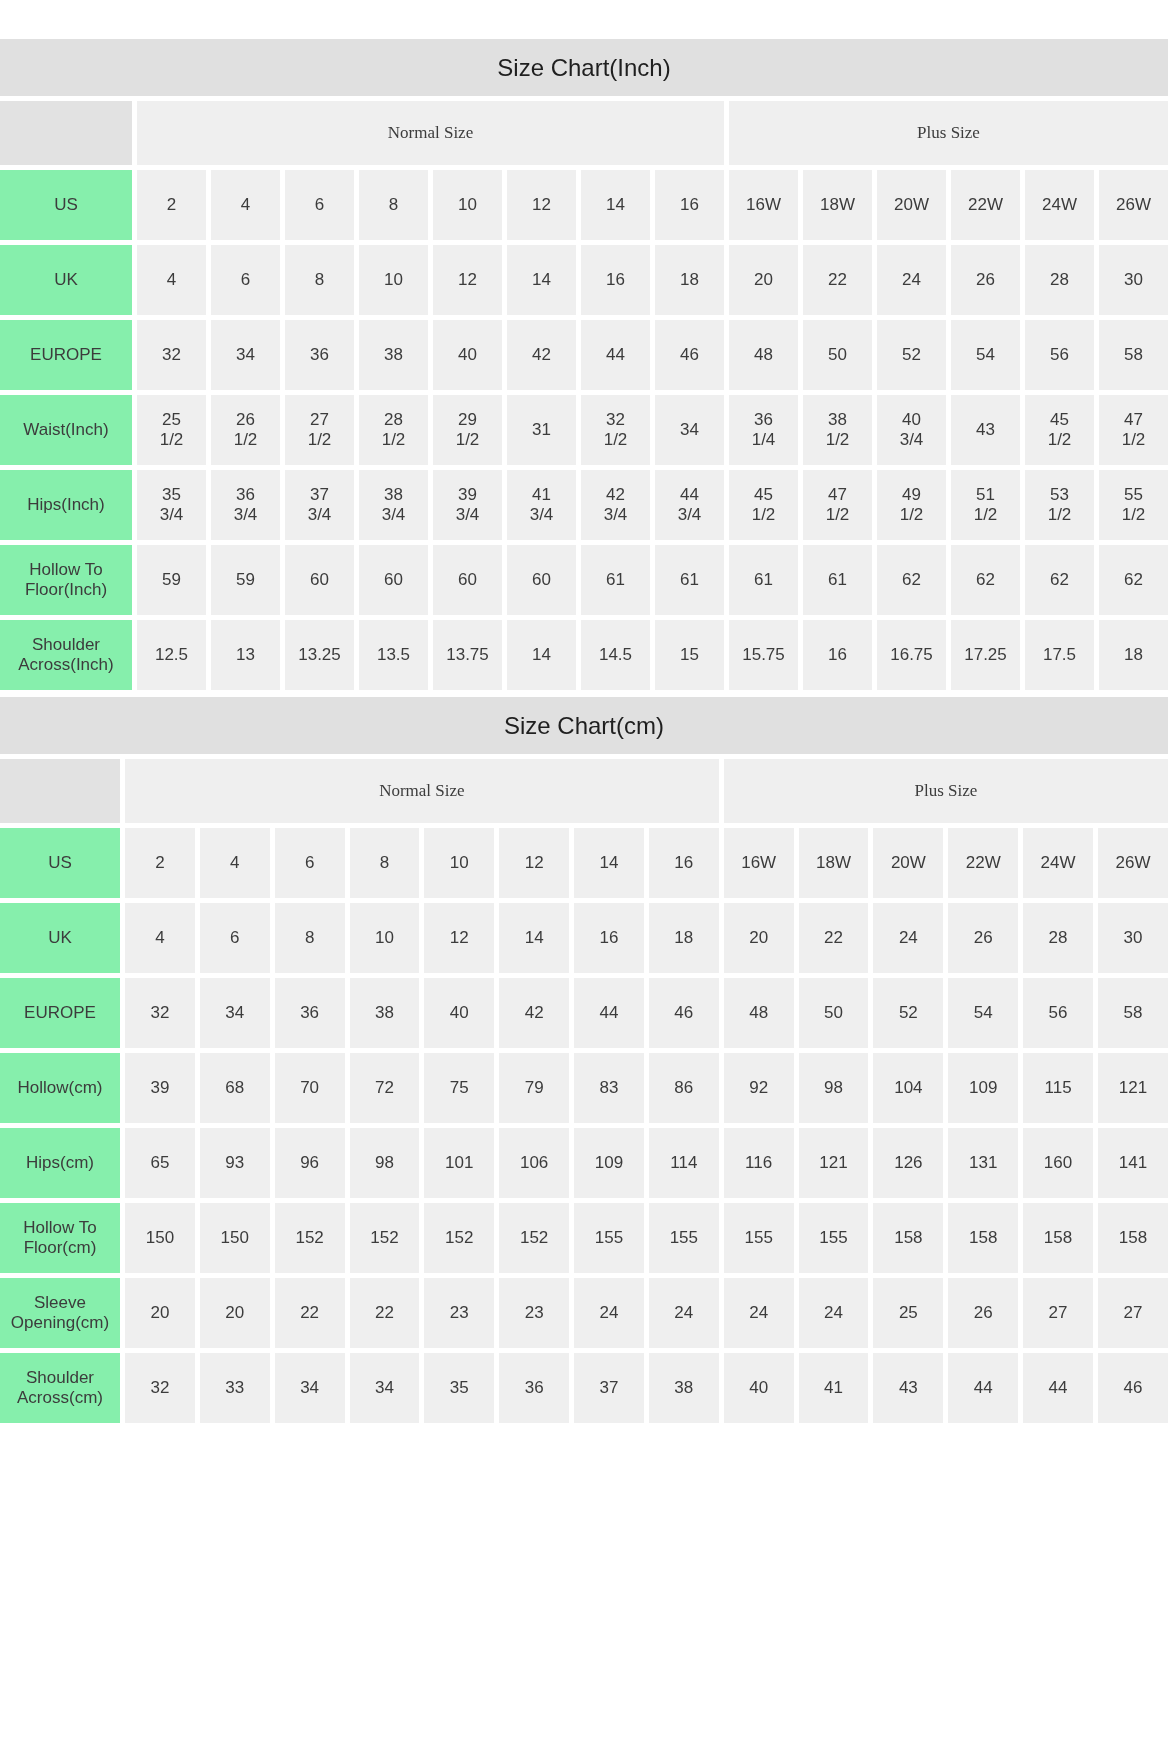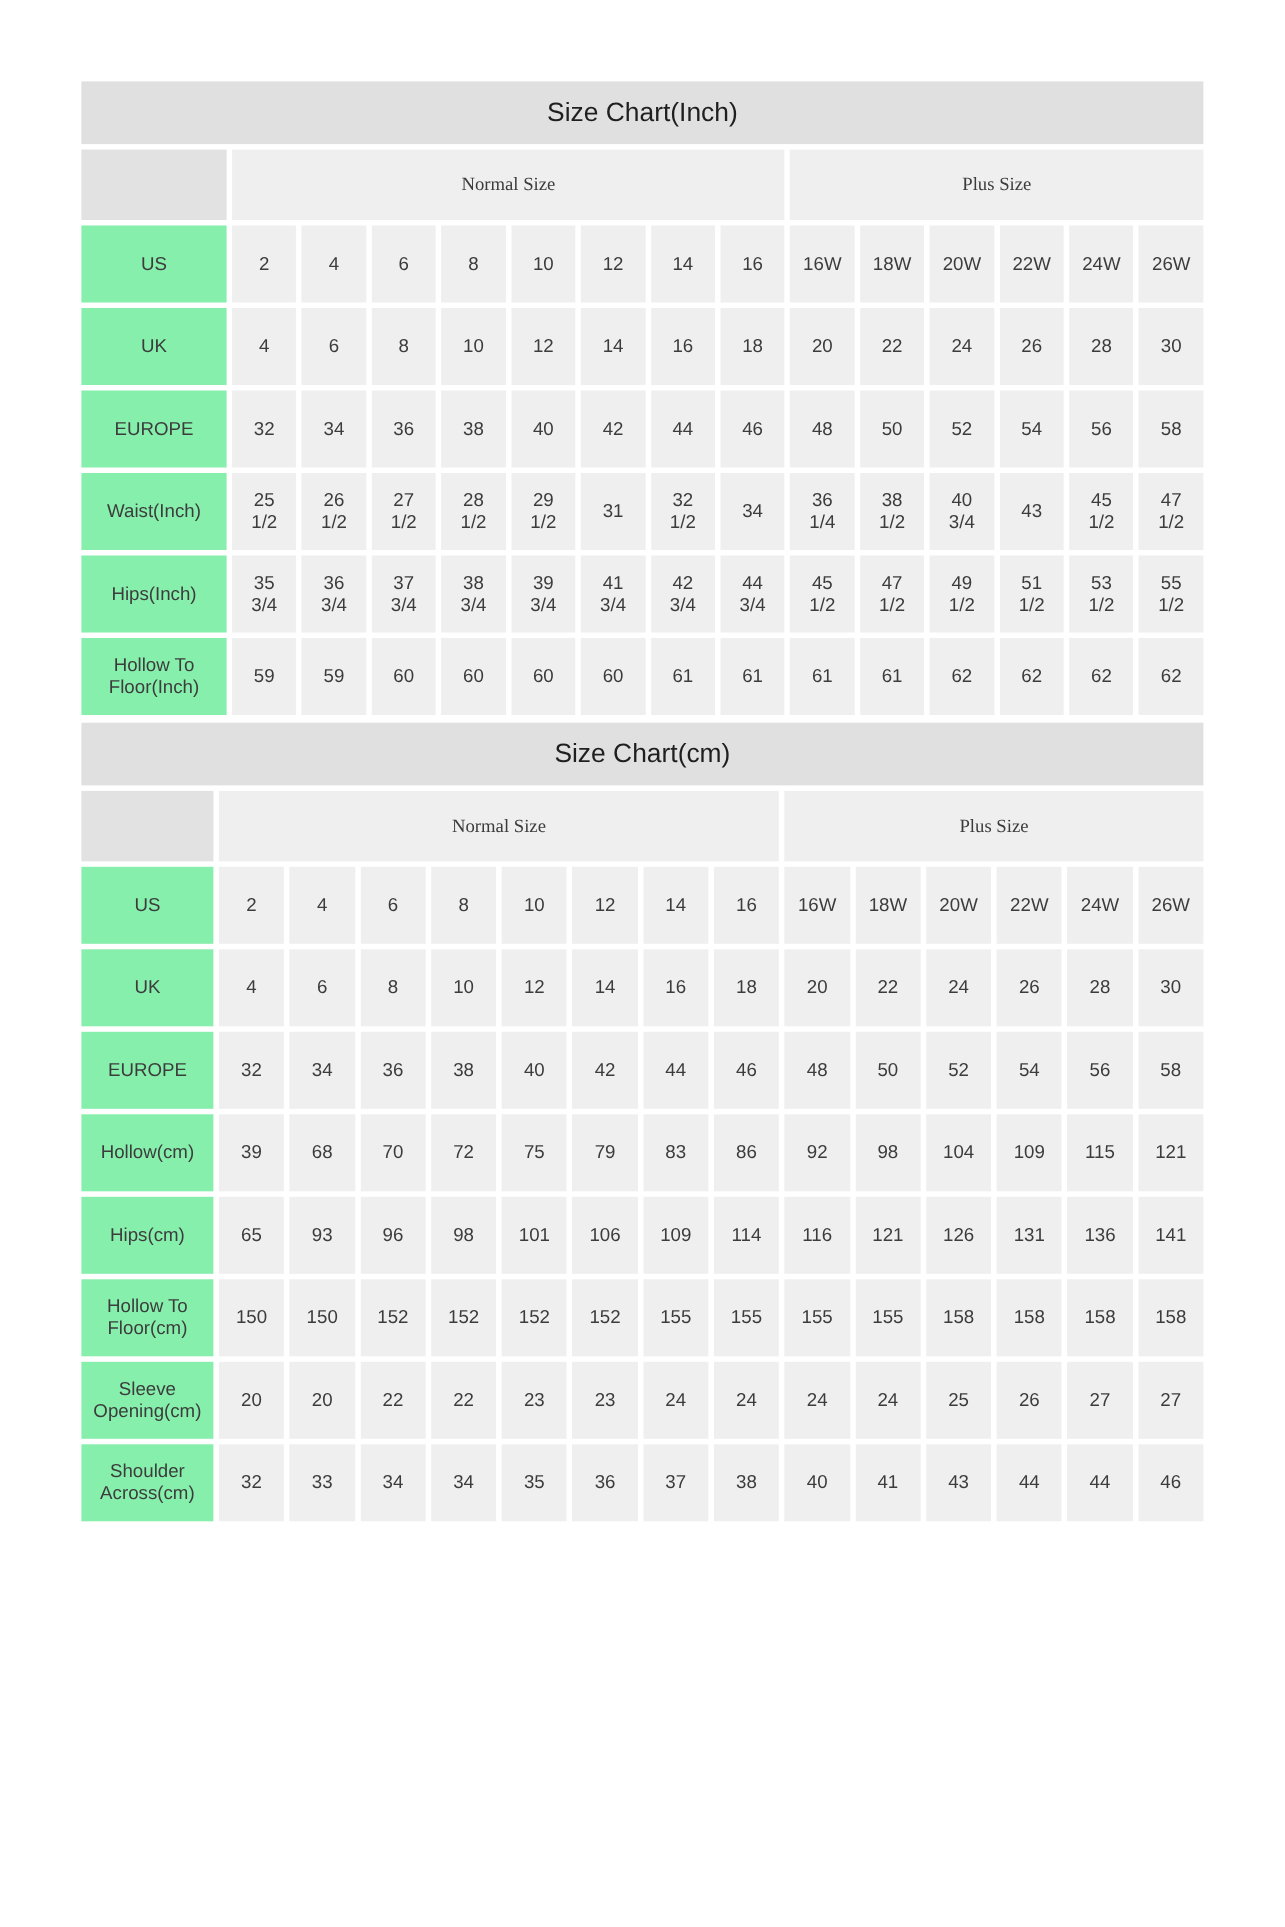--- a/index.html
+++ b/index.html
@@ -2,24 +2,24 @@
 <html><head>
 <meta charset="utf-8">
 <style>
   html, body {
     margin: 0;
     padding: 0;
     background: #ffffff;
     font-family: "Liberation Sans", sans-serif;
   }
   .page {
-    width: 1020px;
+    width: 1168px;
     box-sizing: border-box;
-    padding: 74px 0 50px 0;
-    margin: 0 auto;
+    padding: 27px 0 50px 0;
+    margin: 12px auto;
     background: #ffffff;
   }
   .chart-section { margin-bottom: 2px; }
   .chart-title {
     background: #e0e0e0;
     height: 57px;
     line-height: 57px;
     text-align: center;
     font-size: 24px;
     color: #1f1f1f;
@@ -202,20 +202,37 @@
             <td class="size-cell">60</td>
             <td class="size-cell">61</td>
             <td class="size-cell">61</td>
             <td class="size-cell">61</td>
             <td class="size-cell">61</td>
             <td class="size-cell">62</td>
             <td class="size-cell">62</td>
             <td class="size-cell">62</td>
             <td class="size-cell">62</td>
           </tr>
+          <tr>
+            <th class="row-label">Shoulder Across(Inch)</th>
+            <td class="size-cell">12.5</td>
+            <td class="size-cell">13</td>
+            <td class="size-cell">13.25</td>
+            <td class="size-cell">13.5</td>
+            <td class="size-cell">13.75</td>
+            <td class="size-cell">14</td>
+            <td class="size-cell">14.5</td>
+            <td class="size-cell">15</td>
+            <td class="size-cell">15.75</td>
+            <td class="size-cell">16</td>
+            <td class="size-cell">16.75</td>
+            <td class="size-cell">17.25</td>
+            <td class="size-cell">17.5</td>
+            <td class="size-cell">18</td>
+          </tr>
         </tbody>
     </table>
   </section>
 
   <section class="chart-section">
     <div class="chart-title">Size Chart(cm)</div>
     <table class="size-table">
       <colgroup>
         <col class="label-col-2">
         <col span="14">
@@ -303,21 +320,21 @@
             <td class="size-cell">96</td>
             <td class="size-cell">98</td>
             <td class="size-cell">101</td>
             <td class="size-cell">106</td>
             <td class="size-cell">109</td>
             <td class="size-cell">114</td>
             <td class="size-cell">116</td>
             <td class="size-cell">121</td>
             <td class="size-cell">126</td>
             <td class="size-cell">131</td>
-            <td class="size-cell">136</td>
+            <td class="size-cell">160</td>
             <td class="size-cell">141</td>
           </tr>
           <tr>
             <th class="row-label">Hollow To Floor(cm)</th>
             <td class="size-cell">150</td>
             <td class="size-cell">150</td>
             <td class="size-cell">152</td>
             <td class="size-cell">152</td>
             <td class="size-cell">152</td>
             <td class="size-cell">152</td>

